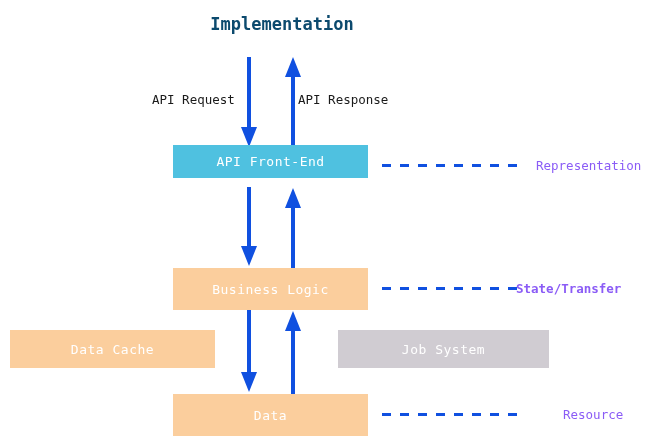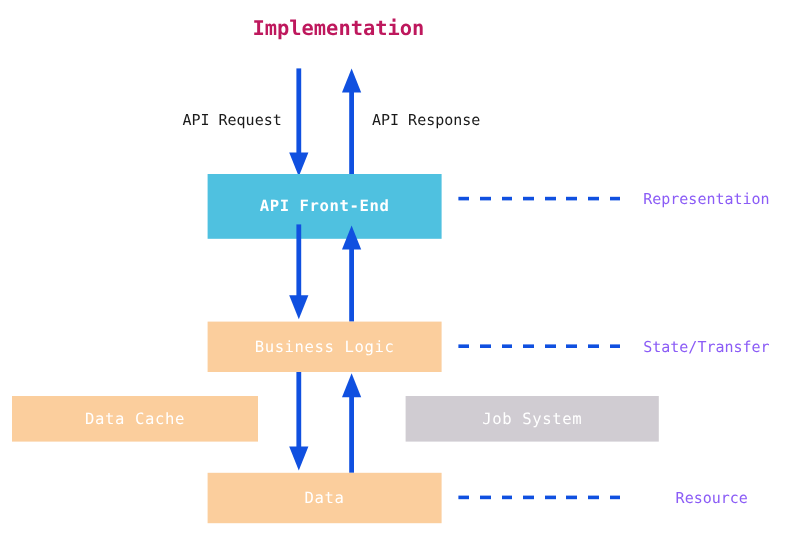--- a/index.html
+++ b/index.html
@@ -19,40 +19,40 @@
   }
   .title {
     position: absolute;
     left: 0;
     top: 14px;
     width: 564px;
     text-align: center;
     font-family: "DejaVu Sans Mono", monospace;
     font-size: 17px;
     font-weight: bold;
-    color: #be185d;
+    color: #0c4a6e;
     letter-spacing: 0px;
   }
   .box {
     position: absolute;
     display: flex;
     align-items: center;
     justify-content: center;
     font-family: "DejaVu Sans Mono", monospace;
     font-size: 13px;
     color: #ffffff;
     letter-spacing: 0.5px;
     box-sizing: border-box;
   }
   .box-cyan   { background: #4fc1e0; }
   .box-peach  { background: #fbce9d; }
   .box-gray   { background: #d0ccd2; }
 
   
-  #box-api-front-end { left: 173px; top: 145px;  width: 195px; height: 54px; font-weight: bold; }
+  #box-api-front-end { left: 173px; top: 145px;  width: 195px; height: 33px; }
   #box-business-logic{ left: 173px; top: 268px;  width: 195px; height: 42px; }
   #box-data          { left: 173px; top: 394px;  width: 195px; height: 42px; }
   
   #box-api-cache     { left: 10px;  top: 205px;  width: 193px; height: 38px; }
   #box-data-cache    { left: 10px;  top: 330px;  width: 205px; height: 38px; }
   
   #box-job-system    { left: 338px; top: 330px;  width: 211px; height: 38px; }
 
   
   .arrow-svg {
@@ -92,21 +92,21 @@
   <svg class="arrow-svg" style="left:235px; top:55px; width:30px; height:95px;" viewBox="0 0 30 95">
     <line x1="14" y1="2" x2="14" y2="80" stroke="#1050e0" stroke-width="4"></line>
     <polygon points="14,92 6,72 22,72" fill="#1050e0"></polygon>
   </svg>
   <div class="edge-label" style="left:152px; top:92px; text-align:right;">API Request</div>
 
   <svg class="arrow-svg" style="left:279px; top:55px; width:30px; height:95px;" viewBox="0 0 30 95">
     <line x1="14" y1="92" x2="14" y2="14" stroke="#1050e0" stroke-width="4"></line>
     <polygon points="14,2 6,22 22,22" fill="#1050e0"></polygon>
   </svg>
-  <div class="edge-label" style="left:298px; top:92px;margin-left:12px;">API Response</div>
+  <div class="edge-label" style="left:298px; top:92px;">API Response</div>
 
   <div class="box box-cyan" id="box-api-front-end">
     <span>API Front-End</span>
   </div>
 
   <div class="dash-line" style="left:382px; top:164px; width:140px;"></div>
   <div class="side-label" style="left:536px; top:158px;">Representation</div>
 
 
   <svg class="arrow-svg" style="left:235px; top:187px; width:30px; height:81px;" viewBox="0 0 30 81">
@@ -116,21 +116,21 @@
   <svg class="arrow-svg" style="left:279px; top:187px; width:30px; height:81px;" viewBox="0 0 30 81">
     <line x1="14" y1="81" x2="14" y2="14" stroke="#1050e0" stroke-width="4"></line>
     <polygon points="14,1 6,21 22,21" fill="#1050e0"></polygon>
   </svg>
 
   <div class="box box-peach" id="box-business-logic">
     <span>Business Logic</span>
   </div>
 
   <div class="dash-line" style="left:382px; top:287px; width:140px;"></div>
-  <div class="side-label" style="left:536px; top:281px;">State/Transfer</div>
+  <div class="side-label" style="left:516px; top:281px;font-weight:bold;">State/Transfer</div>
 
   <div class="box box-peach" id="box-data-cache">
     <span>Data Cache</span>
   </div>
 
   <div class="box box-gray" id="box-job-system">
     <span>Job System</span>
   </div>
 
   <svg class="arrow-svg" style="left:235px; top:310px; width:30px; height:84px;" viewBox="0 0 30 84">

